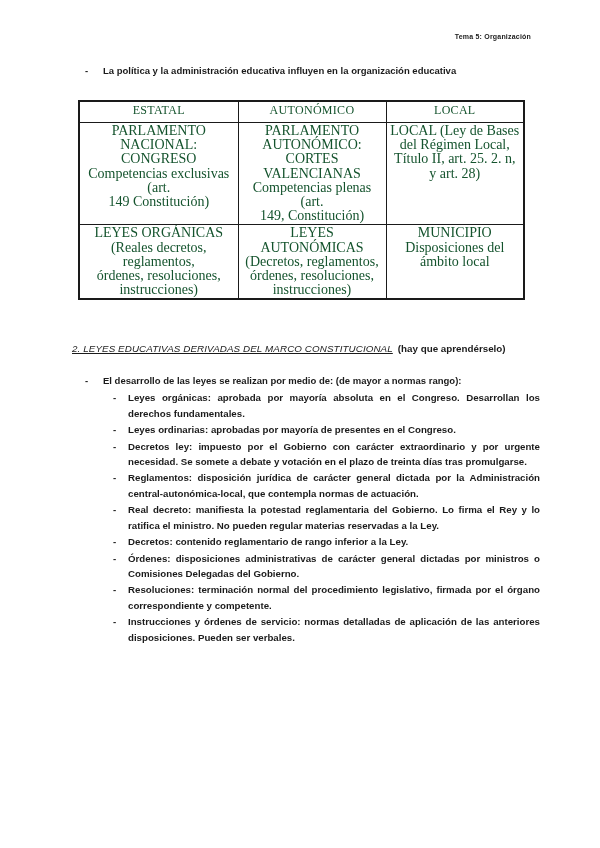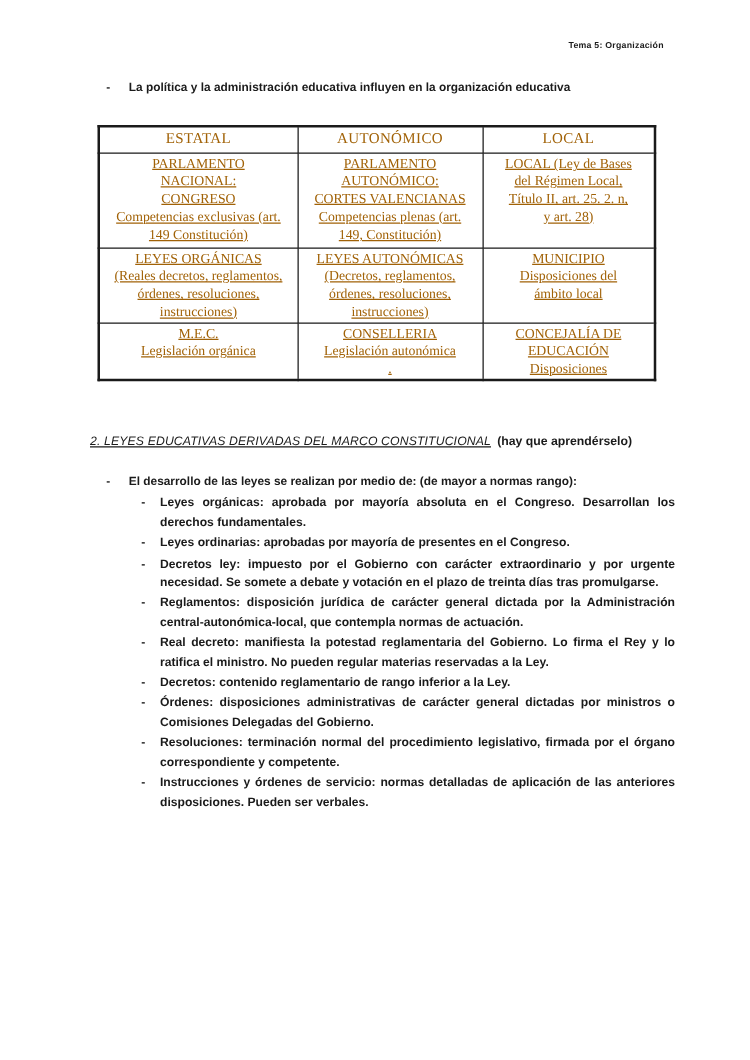--- a/index.html
+++ b/index.html
@@ -24,38 +24,38 @@
   .dash { flex:none; font-weight:600; }
   .lvl1 { margin-left:13px; font-size:9.5px; font-weight:600; line-height:13px; }
   .lvl1 .dash { width:18px; }
   .lvl1 .btext { flex:1; }
   
   table.legis {
     border-collapse:collapse;
     margin-left:6px; margin-top:23px;
     width:445px; table-layout:fixed;
     font-family:"Liberation Serif", serif;
-    color:#a16207;
+    color:#14532d;
     border:2px solid #1a1a1a;
   }
   table.legis col.c1 { width:159px; }
   table.legis col.c2 { width:148px; }
   table.legis col.c3 { width:138px; }
   table.legis th, table.legis td {
     border:1px solid #1a1a1a;
     text-align:center; vertical-align:top;
     padding:1px 2px;
     white-space:pre-line;
     overflow:hidden;
   }
   table.legis th {
     font-size:12px; font-weight:400; line-height:15px; height:18px;
     letter-spacing:.3px;
   }
-  table.legis td { font-size:11px; line-height:14.2px;text-decoration:underline; }
+  table.legis td { font-size:14px; line-height:14.2px; }
   tr.r1 { height:76px; } tr.r2 { height:57px; } tr.r3 { height:46px; }
   
   .sec-heading {
     margin-top:42px; font-size:9.8px; line-height:13px;
   }
   .sec-heading .main {
     font-weight:400; font-style:italic; text-decoration:underline;
     margin-right:5px; letter-spacing:.1px;
   }
   .sec-heading .note { font-weight:700; }
@@ -120,30 +120,20 @@
 órdenes, resoluciones,
 instrucciones)</td>
           <td>LEYES AUTONÓMICAS
 (Decretos, reglamentos,
 órdenes, resoluciones,
 instrucciones)</td>
           <td>MUNICIPIO
 Disposiciones del
 ámbito local</td>
         </tr>
-        <tr class="r3">
-          <td>M.E.C.
-Legislación orgánica</td>
-          <td>CONSELLERIA
-Legislación autonómica
-.</td>
-          <td>CONCEJALÍA DE
-EDUCACIÓN
-Disposiciones</td>
-        </tr>
       </tbody>
     </table>
 
     <div class="sec-heading">
       <span class="main">2. LEYES EDUCATIVAS DERIVADAS DEL MARCO CONSTITUCIONAL</span><span class="note">(hay que aprendérselo)</span>
     </div>
 
     <div class="bullet-row lvl1 main-bullet">
       <span class="dash">-</span>
       <div class="btext">El desarrollo de las leyes se realizan por medio de: (de mayor a normas rango):</div>

